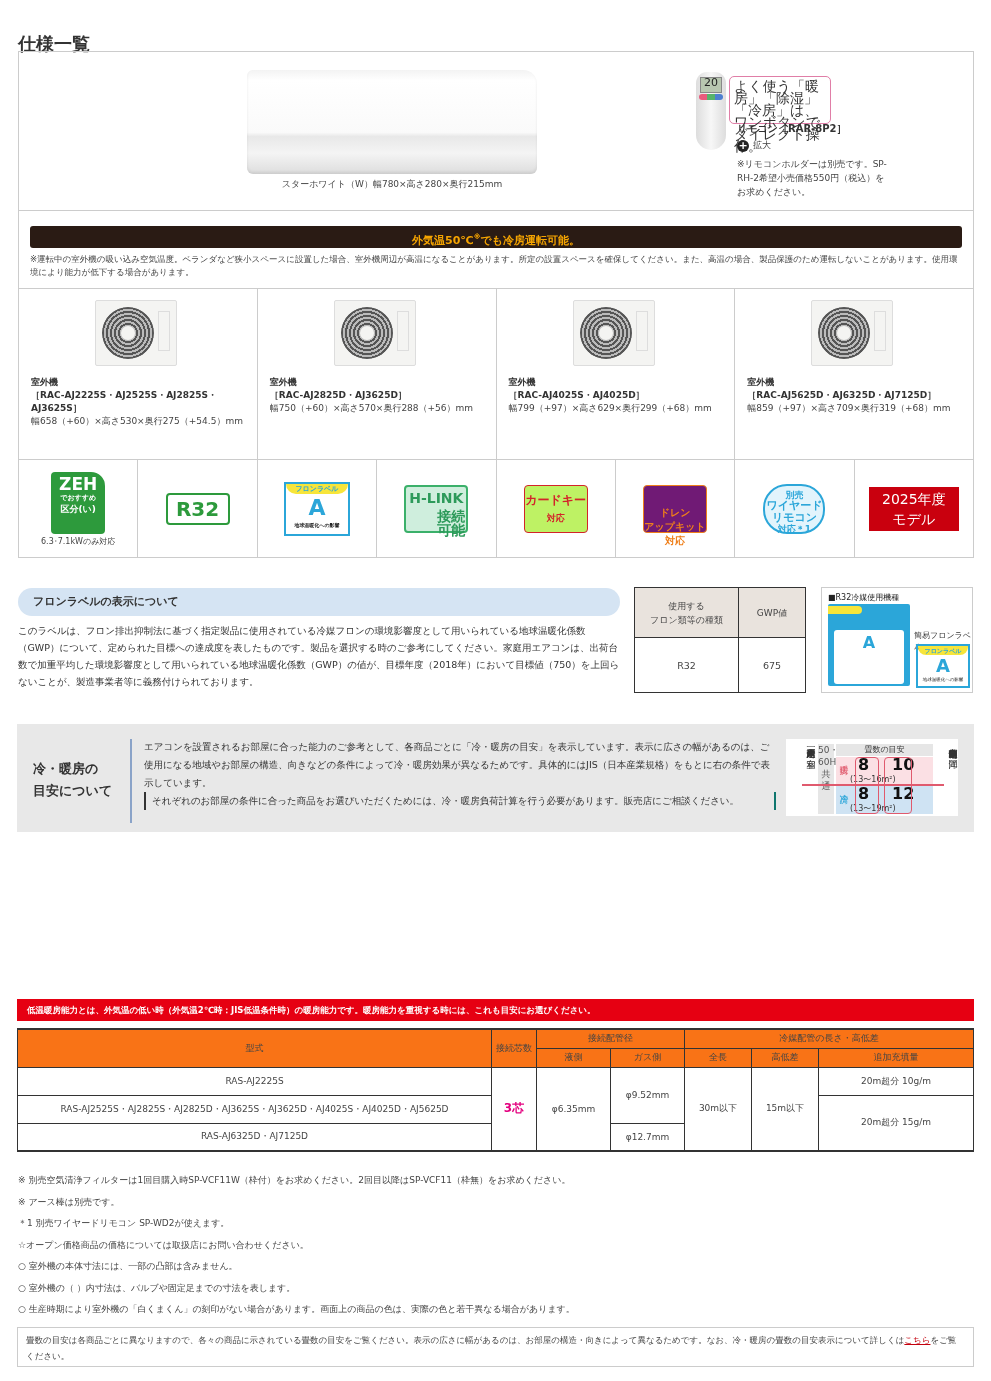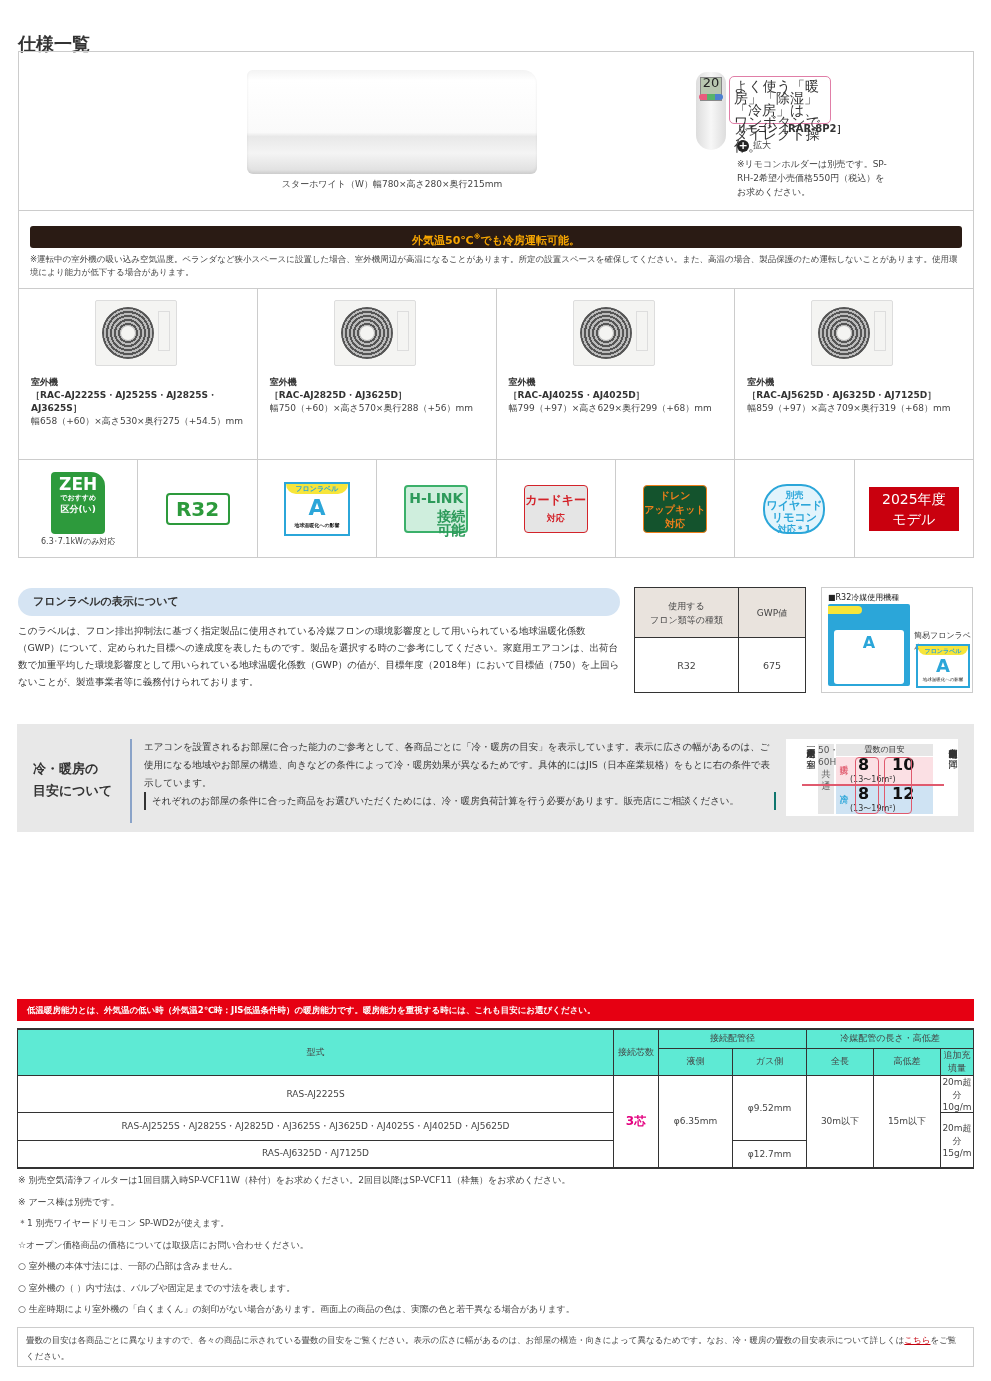--- a/index.html
+++ b/index.html
@@ -2,21 +2,21 @@
 <html><head>
 <meta charset="utf-8">
 <style>
   * { box-sizing: border-box; margin: 0; padding: 0; }
   body { width: 991px; height: 1381px; background: #fff; font-family: "DejaVu Sans", "Liberation Sans", sans-serif; color: #333; position: relative; overflow: hidden; font-size: 10px; }
   h1 { position: absolute; left: 18px; top: 32px; font-size: 18px; font-weight: bold; color: #333; }
   .spec-box { position: absolute; left: 18px; top: 51px; width: 956px; height: 507px; border: 1px solid #ccc; }
   .hero-img { position: absolute; left: 228px; top: 18px; width: 290px; height: 104px; border-radius: 6px 14px 6px 6px; background: linear-gradient(180deg,#f3f3f3 0%,#fff 10%,#fafafa 60%,#e8e8e8 64%,#f4f4f4 80%,#ddd 100%); box-shadow: inset 0 -2px 3px rgba(0,0,0,0.08); }
   .hero-caption { position: absolute; left: 228px; top: 126px; width: 290px; text-align: center; font-size: 9px; color: #444; }
   .remote-img { position: absolute; left: 677px; top: 20px; width: 30px; height: 78px; border-radius: 12px 12px 16px 16px; background: linear-gradient(90deg,#ddd,#f7f7f7,#ddd); }
-  .remote-screen { position: absolute; left: 4px; top: 5px; width: 22px; height: 24px; background: #b8c7b0; border: 1px solid #888; font-size: 13px; text-align: center; line-height: 10px; color:#222; }
+  .remote-screen { position: absolute; left: 4px; top: 5px; width: 22px; height: 16px; background: #b8c7b0; border: 1px solid #888; font-size: 11px; text-align: center; line-height: 10px; color:#222; }
   .remote-btns { position: absolute; left: 3px; top: 22px; width: 24px; height: 6px; background: linear-gradient(90deg,#e85b7d 0 33%,#56b36b 33% 66%,#4d7fd0 66%); border-radius: 3px; }
   .callout { position: absolute; left: 710px; top: 24px; width: 102px; height: 48px; border: 1px solid #e07ea7; border-radius: 5px; padding: 3px 4px; font-size: 14px; line-height: 12px; color: #333; background: #fff; }
   .remote-name { position: absolute; left: 718px; top: 70px; font-size: 10px; font-weight: bold; color: #333; }
   .zoom-link { position: absolute; left: 718px; top: 87px; font-size: 9px; color: #444; display: flex; align-items: center; gap: 4px; cursor: pointer; }
   .zoom-link .plus { width: 12px; height: 12px; border-radius: 50%; background: #222; color: #fff; font-size: 11px; line-height: 12px; text-align: center; font-weight: bold; }
   .remote-note { position: absolute; left: 718px; top: 105px; width: 150px; font-size: 9px; line-height: 14px; color: #444; }
   .divider-h { position: absolute; left: 0; width: 954px; height: 1px; background: #ccc; }
   .banner { position: absolute; left: 11px; top: 174px; width: 932px; height: 22px; background: #2a1b14; border-radius: 3px; color: #f5a400; font-weight: bold; font-size: 11px; text-align: center; line-height: 22px; }
   .banner sup { font-size: 7px; }
   .banner-note { position: absolute; left: 11px; top: 201px; width: 935px; font-size: 8.5px; line-height: 13px; color: #444; }
@@ -39,24 +39,24 @@
   .zeh .md { font-size: 9px; line-height: 12px; }
   .zeh-note { font-size: 8px; color: #444; margin-top: 2px; }
   .r32 { width: 64px; height: 32px; border: 2px solid #2d9a3c; border-radius: 4px; color: #2d9a3c; font-weight: bold; font-size: 20px; text-align: center; line-height: 28px; }
   .freon { width: 66px; height: 54px; border: 2px solid #2ba6d9; background: #fff; position: relative; text-align: center; }
   .freon .top { background: #f7e53a; color: #2ba6d9; font-size: 7px; font-weight: bold; line-height: 10px; border-radius: 0 0 10px 10px; }
   .freon .a { font-size: 22px; font-weight: bold; color: #2ba6d9; line-height: 28px; }
   .freon .bot { font-size: 5px; color: #222; font-weight: bold; }
   .hlink { width: 64px; height: 48px; background: #cfeedd; border: 2px solid #3bb06a; border-radius: 4px; color: #2d9a5a; font-weight: bold; text-align: center; }
   .hlink .a { font-size: 14px; line-height: 22px; }
   .hlink .b { font-size: 14px; line-height: 14px; padding-left: 30px; }
-  .cardkey { width: 64px; height: 48px; background: #e5e5e5; border: 1px solid #d3232a; border-radius: 4px; color: #d3232a; font-weight: bold; text-align: center; }
+  .cardkey { width: 64px; height: 48px; background: #bef264; border: 1px solid #d3232a; border-radius: 4px; color: #d3232a; font-weight: bold; text-align: center; }
   .cardkey .a { font-size: 12px; line-height: 24px; margin-top: 2px; }
   .cardkey .b { font-size: 9px; line-height: 12px; }
-  .drain { width: 64px; height: 48px; background: #14532d; border: 1px solid #ef7f1a; border-radius: 4px; color: #ef7f1a; font-weight: bold; text-align: center; font-size: 10px; line-height: 14px; padding-top: 3px; }
+  .drain { width: 64px; height: 48px; background: #701a75; border: 1px solid #ef7f1a; border-radius: 4px; color: #ef7f1a; font-weight: bold; text-align: center; font-size: 10px; line-height: 14px; padding-top: 20px; }
   .wired { width: 62px; height: 50px; border: 2px solid #2ba6d9; border-radius: 24px; background: #e2f4fc; color: #2ba6d9; font-weight: bold; text-align: center; font-size: 9px; line-height: 10px; padding-top: 4px; }
   .wired .m { font-size: 11px; line-height: 12px; }
   .model2025 { width: 90px; height: 44px; background: #c9000e; color: #fff; text-align: center; font-size: 14px; line-height: 20px; padding-top: 2px; }
   .freon-head { position: absolute; left: 18px; top: 588px; width: 602px; height: 28px; background: #d5e4f3; border-radius: 14px; font-size: 11px; font-weight: bold; line-height: 28px; padding-left: 15px; color: #333; }
   .freon-body { position: absolute; left: 18px; top: 622px; width: 606px; font-size: 9.5px; line-height: 17px; color: #333; }
   table { border-collapse: collapse; }
   .gwp-table { position: absolute; left: 634px; top: 587px; width: 172px; height: 106px; border: 1px solid #333; }
   .gwp-table th { background: #e9e3dd; font-weight: normal; font-size: 9px; color: #444; border: 1px solid #333; height: 50px; line-height: 14px; }
   .gwp-table td { text-align: center; font-size: 9.5px; color: #444; border: 1px solid #333; }
   .label-img { position: absolute; left: 821px; top: 587px; width: 152px; height: 106px; border: 1px solid #ccc; background: #fff; }
@@ -80,21 +80,21 @@
   .gc-head { position: absolute; left: 50px; top: 5px; width: 97px; height: 12px; background: #e6e6e6; font-size: 8px; text-align: center; line-height: 12px; color:#333; }
   .gc-heat { position: absolute; left: 50px; top: 18px; width: 97px; height: 28px; background: #fbe0e4; }
   .gc-cool { position: absolute; left: 50px; top: 47px; width: 97px; height: 28px; background: #cfe3f3; }
   .gc-lbl { position: absolute; left: 2px; font-size: 9px; line-height: 12px; writing-mode: vertical-rl; }
   .gc-num { position: absolute; font-size: 16px; font-weight: bold; color: #111; }
   .gc-sub { position: absolute; font-size: 8px; color: #333; }
   .gc-box { position: absolute; border: 1.5px solid #e05a6e; border-radius: 4px; }
   .gc-line { position: absolute; left: 16px; top: 45px; width: 142px; height: 1.5px; background: #e05a6e; }
   .red-banner { position: absolute; left: 17px; top: 999px; width: 957px; height: 22px; background: #e60012; color: #fff; font-size: 8.5px; line-height: 22px; padding-left: 10px; font-weight: bold; }
   .pipe-table { position: absolute; left: 17px; top: 1028px; width: 957px; border-top: 2px solid #333; border-bottom: 2px solid #333; }
-  .pipe-table th { background: #5eead4; font-weight: normal; font-size: 9px; color: #444; border: 1px solid #333; height: 19px; }
+  .pipe-table th { background: #f97316; font-weight: normal; font-size: 9px; color: #444; border: 1px solid #333; height: 19px; }
   .pipe-table td { font-size: 9px; color: #444; border: 1px solid #333; text-align: center; height: 28px; }
   .pipe-table td.core { color: #e4007f; font-weight: bold; font-size: 12px; }
   .notes { position: absolute; left: 18px; top: 1170px; font-size: 9px; line-height: 21.5px; color: #444; }
   .footer-box { position: absolute; left: 17px; top: 1327px; width: 957px; height: 40px; border: 1px solid #ccc; padding: 4px 8px; font-size: 8.5px; line-height: 16px; color: #444; }
   .footer-box a { color: #c4000d; text-decoration: underline; }
 </style>
 </head>
 <body>
 
 <h1>仕様一覧</h1>
@@ -288,21 +288,21 @@
     <div class="gc-line"></div>
     <div class="gc-vtext" style="left:150px; top:3px; height:72px; width:22px;">鉄筋集合住宅中間層南向き洋間</div>
   </div>
 </div>
 
 <div class="red-banner">低温暖房能力とは、外気温の低い時（外気温2℃時：JIS低温条件時）の暖房能力です。暖房能力を重視する時には、これも目安にお選びください。</div>
 
 <table class="pipe-table">
   <tbody>
       <tr>
-    <th rowspan="2" style="width:596px">型式</th>
+    <th rowspan="2" style="width:474px">型式</th>
     <th rowspan="2" style="width:45px">接続芯数</th>
     <th colspan="2">接続配管径</th>
     <th colspan="3">冷媒配管の長さ・高低差</th>
   </tr>
   <tr>
     <th style="width:74px">液側</th>
     <th style="width:74px">ガス側</th>
     <th style="width:67px">全長</th>
     <th style="width:67px">高低差</th>
     <th>追加充填量</th>

